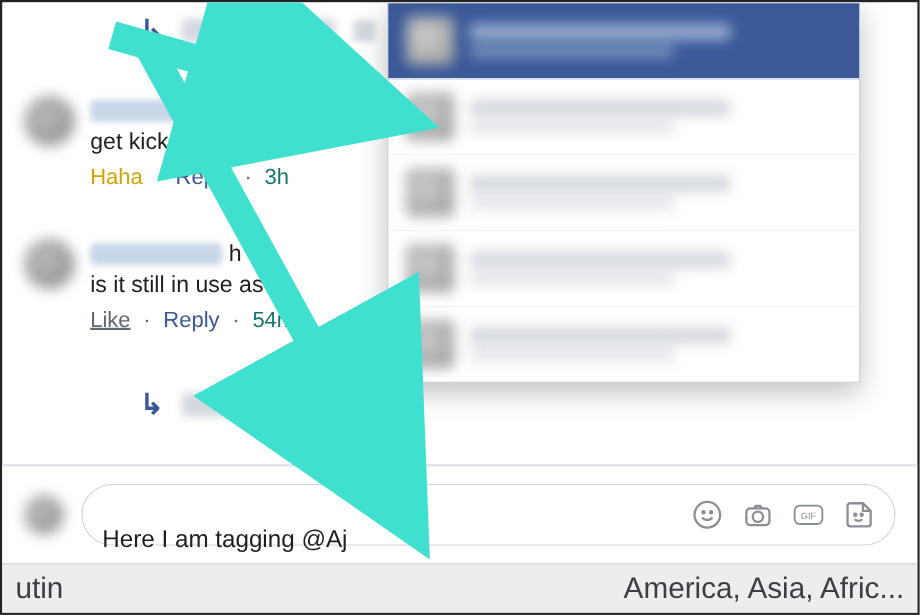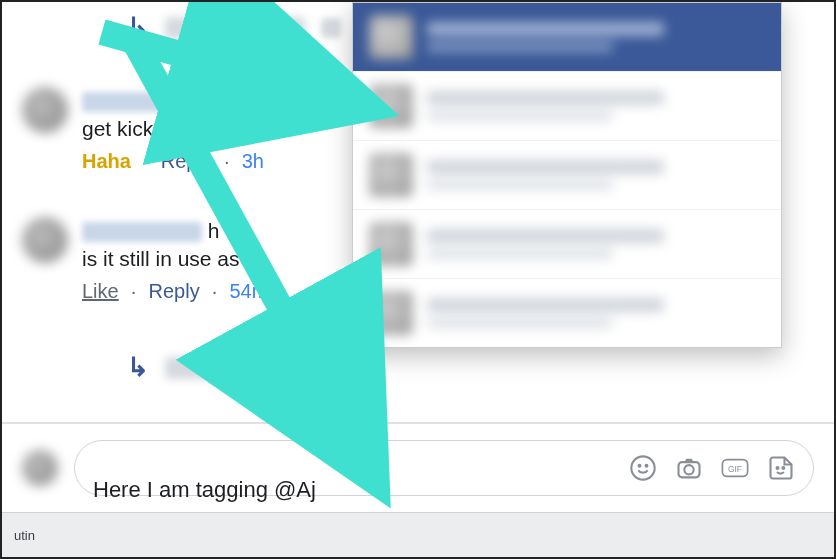--- a/index.html
+++ b/index.html
@@ -28,24 +28,24 @@
   .name-chip {
     display: inline-block;
     width: 120px; height: 20px;
     background: #c8d6e8;
     border-radius: 4px;
     filter: blur(3px);
     vertical-align: middle;
   }
   .meta-row { margin-top: 6px; margin-left: 60px; font-size: 20px; color: #616770; }
   .meta-row .sep { margin: 0 6px; }
-  .meta-row .haha { color: #d6a400; font-weight: bold; cursor: pointer; }
+  .meta-row .haha { color: #d6a400; font-weight: normal; cursor: pointer; }
   .meta-row .like { color: #616770; cursor: pointer; text-decoration: underline; }
   .meta-row .reply { color: #385898; cursor: pointer; }
-  .meta-row .time { color: #3b82f6; }
+  .meta-row .time { color: #0f766e; }
   .reply-arrow-row {
     position: absolute;
     left: 125px;
     display: flex; align-items: center; gap: 16px;
   }
   .reply-arrow-1 { top: 10px; }
   .reply-arrow-2 { top: 350px; }
   .reply-glyph { color: #385898; font-size: 26px; font-weight: bold; }
   .reply-name-chip {
     width: 140px; height: 22px; background: #d5d9df; filter: blur(4px); border-radius: 4px;
@@ -87,21 +87,21 @@
   .bottom-strip {
     position: absolute;
     left: 0; right: 0; bottom: 0;
     height: 45px;
     background: #ecedee;
     border-top: 1px solid #cfd2d6;
     display: flex;
     justify-content: space-between;
     align-items: center;
     padding: 0 12px;
-    font-size: 13px;
+    font-size: 27px;
     color: #3b3f44;
   }
 
   
   .popup {
     position: absolute;
     left: 350px;
     top: 0px;
     width: 430px;
     background: #fff;
@@ -216,20 +216,21 @@
             <circle cx="14" cy="12" r="0.8" fill="#8a8f96"></circle>
             <path d="M8.5 15.5c1 1 2 1.3 3 1.3s2-.3 3-1.3"></path>
           </svg>
       </span>
     </div>
   </div>
 </div>
 
 <div class="bottom-strip">
   <span>utin</span>
+  <span>America, Asia, Afric...</span>
 </div>
 
 <div class="popup">
   <div class="popup-item selected">
     <div class="popup-avatar blur"></div>
     <div class="popup-lines blur">
       <div class="popup-line1"></div>
         <div class="popup-line2"></div>
     </div>
   </div>

